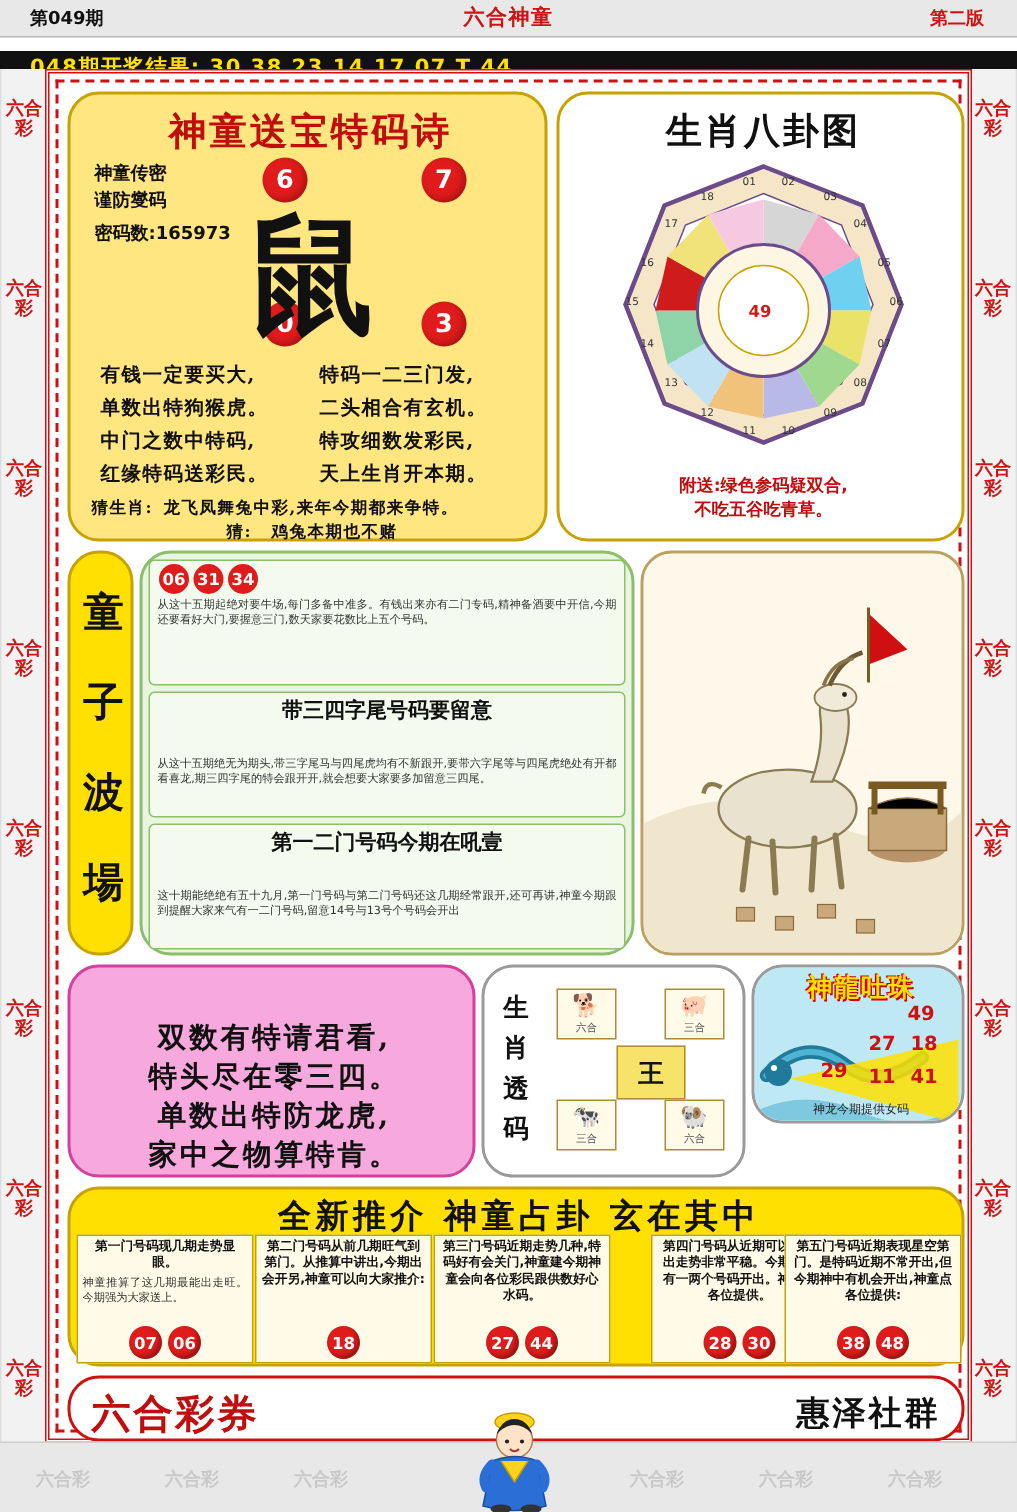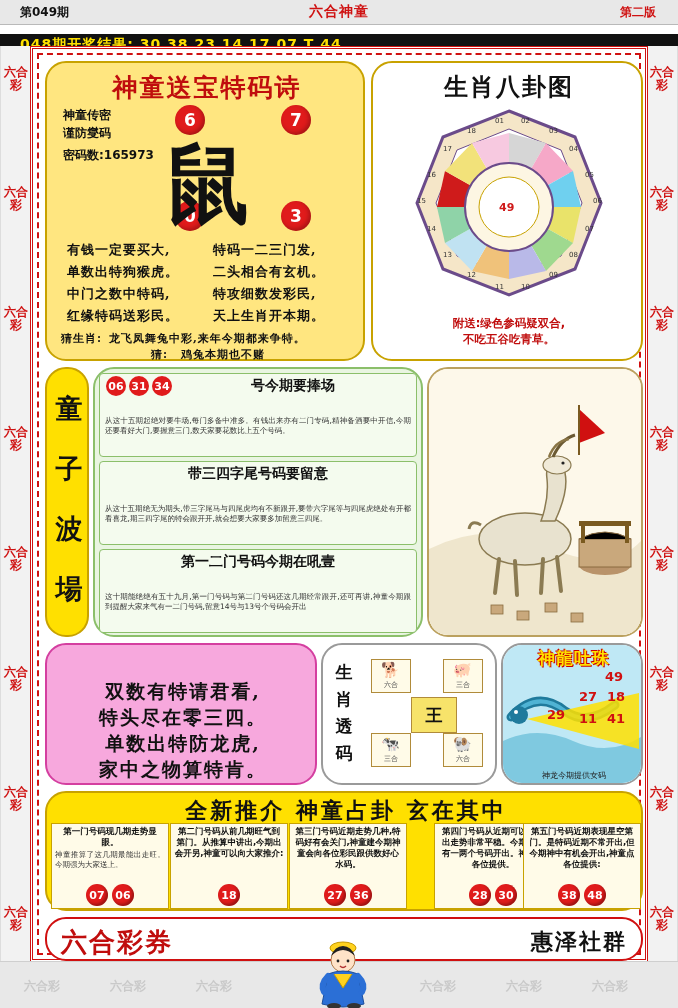--- a/index.html
+++ b/index.html
@@ -159,21 +159,21 @@
     position:absolute;left:4px;top:14px;width:34px;text-align:center;
     font-size:17px;font-weight:bold;color:#111;line-height:27px;
   }
   .sq{
     position:absolute;width:40px;height:34px;border:1px solid #b08b3a;
     background:#fffbe8;box-sizing:border-box;
     font-size:7px;color:#555;text-align:center;
   }
   .sq .em{font-size:15px;display:block;line-height:20px;}
   #dragon-box{
-    left:462px;top:588px;width:142px;height:142px;
+    left:462px;top:588px;width:142px;height:106px;
     background:#fff;border:2px solid #9a9a9a;overflow:hidden;
   }
   #dragon-box .dh{
     position:absolute;left:0;top:2px;width:142px;text-align:center;
     font-size:17px;font-weight:bold;color:#ffe100;
     text-shadow:1px 1px 0 #c00,-1px -1px 0 #c00;
     letter-spacing:1px;z-index:5;
   }
   .dnum{
     position:absolute;font-size:13px;font-weight:bold;color:#d01010;z-index:6;
@@ -352,21 +352,20 @@
       <div class="v">童<br>子<br>波<br>場</div>
     </div>
 
     <div class="box" id="tips-box">
       <div class="tipcard">
         <div class="tipballs">
           <div class="ball-sm">06</div>
           <div class="ball-sm">31</div>
           <div class="ball-sm">34</div>
         </div>
-        <div class="tiphead" style="padding-left:70px;">号今期要捧场</div>
         <div class="tipbody">从这十五期起绝对要牛场,每门多备中准多。有钱出来亦有二门专码,精神备酒要中开信,今期还要看好大门,要握意三门,数天家要花数比上五个号码。</div>
       </div>
       <div class="tipcard">
         <div class="tiphead">带三四字尾号码要留意</div>
         <div class="tipbody">从这十五期绝无为期头,带三字尾马与四尾虎均有不新跟开,要带六字尾等与四尾虎绝处有开都看喜龙,期三四字尾的特会跟开开,就会想要大家要多加留意三四尾。</div>
       </div>
       <div class="tipcard">
         <div class="tiphead">第一二门号码今期在吼壹</div>
         <div class="tipbody">这十期能绝绝有五十九月,第一门号码与第二门号码还这几期经常跟开,还可再讲,神童今期跟到提醒大家来气有一二门号码,留意14号与13号个号码会开出</div>
       </div>
@@ -483,21 +482,21 @@
         <div class="recballs">
           <div class="ball-md">18</div>
         </div>
       </div>
 
       <div class="reccol" style="left:242px;">
         <div class="rech">第三门号码近期走势几种,特码好有会关门,神童建今期神童会向各位彩民跟供数好心水码。</div>
         <div class="recbody"></div>
         <div class="recballs">
           <div class="ball-md">27</div>
-          <div class="ball-md">36</div>
+          <div class="ball-md">44</div>
         </div>
       </div>
 
       <div class="reccol" style="left:361px;margin-left:26px;">
         <div class="rech">第四门号码从近期可以罗得出走势非常平稳。今期点神有一两个号码开出。神童向各位提供。</div>
         <div class="recbody"></div>
         <div class="recballs">
           <div class="ball-md">28</div>
           <div class="ball-md">30</div>
         </div>

